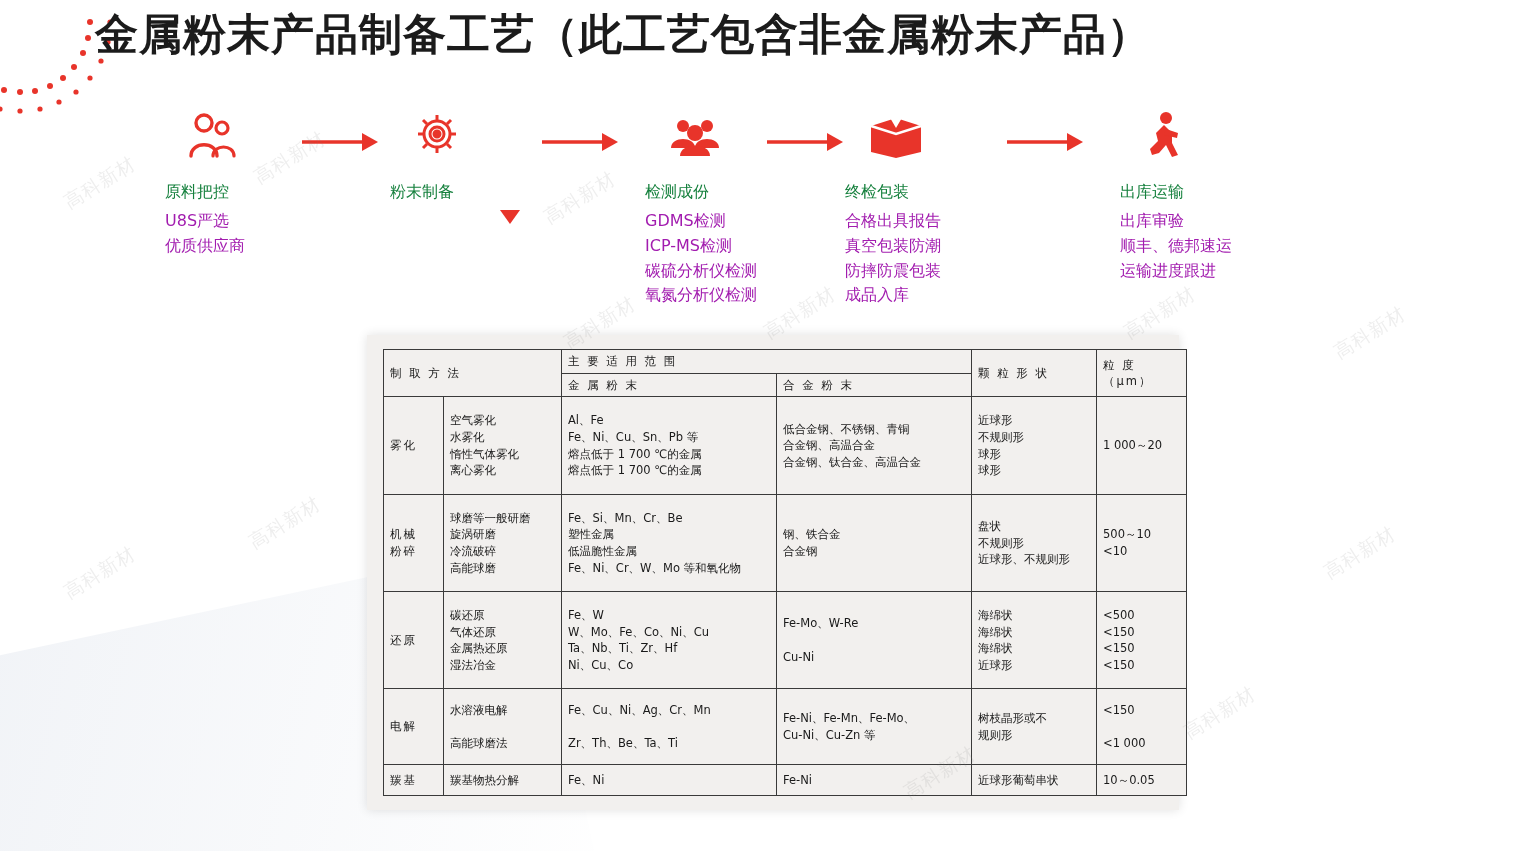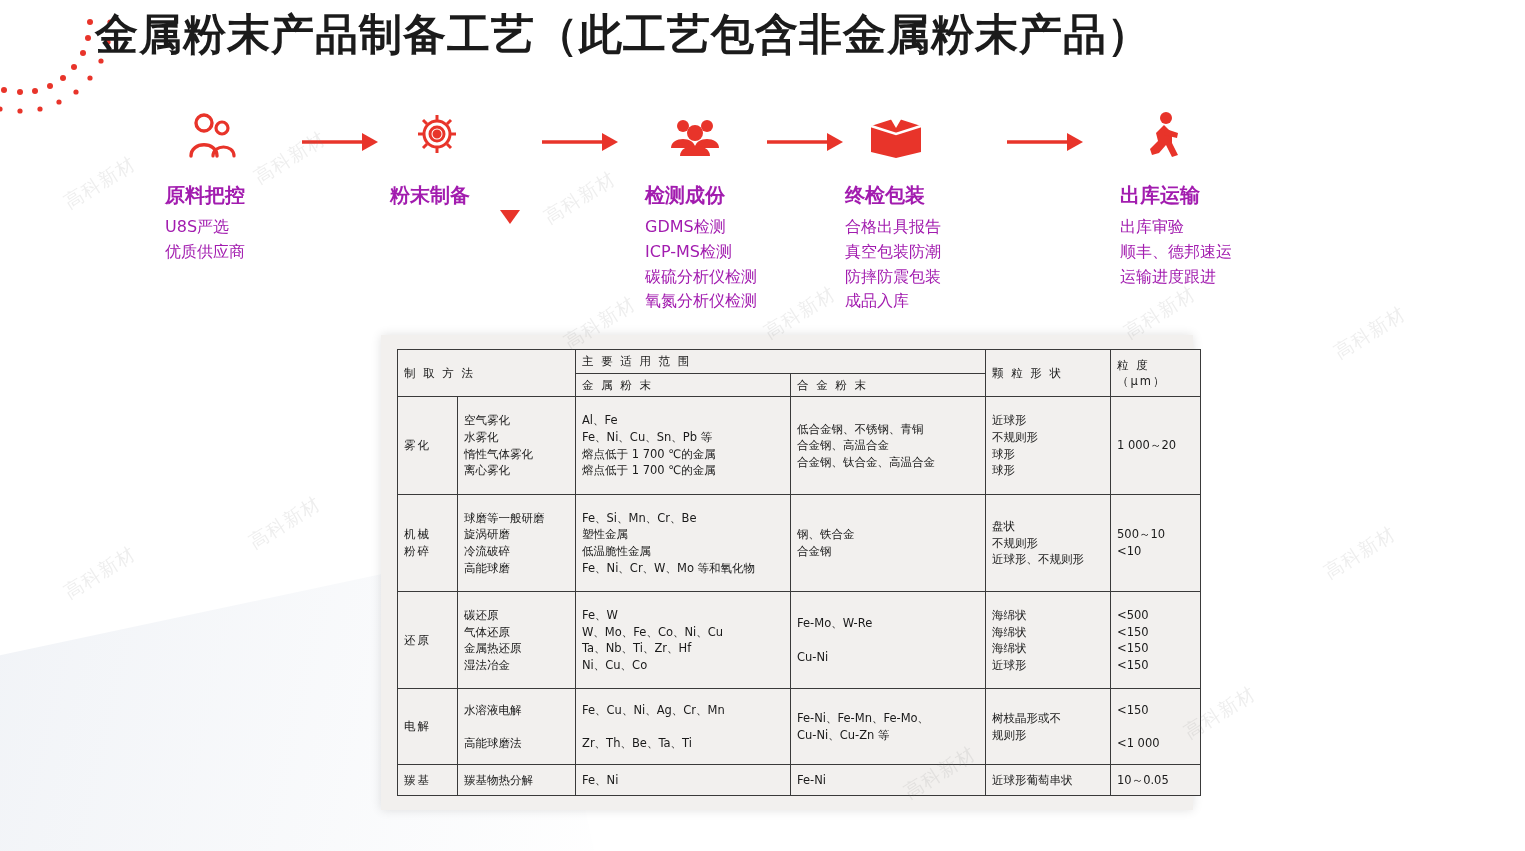--- a/index.html
+++ b/index.html
@@ -53,23 +53,23 @@
   .step-icon {
     height: 52px;
     display: flex;
     align-items: center;
     justify-content: flex-start;
     padding-left: 22px;
   }
   .step-title {
     margin-top: 20px;
     font-family: "DejaVu Sans", "Liberation Sans", sans-serif;
-    font-size: 20px;
-    font-weight: bold;
-    color: #a21caf;
+    font-size: 16px;
+    font-weight: normal;
+    color: #15803d;
     white-space: nowrap;
   }
   .step-lines {
     margin-top: 6px;
     font-family: "DejaVu Sans", "Liberation Sans", sans-serif;
     font-size: 16px;
     color: #a21caf;
     line-height: 1.55;
     white-space: nowrap;
   }
@@ -86,21 +86,21 @@
     width: 0;
     height: 0;
     border-left: 10px solid transparent;
     border-right: 10px solid transparent;
     border-top: 14px solid #e8342a;
   }
 
   
   .table-card {
     position: absolute;
-    left: 381px;
+    left: 367px;
     top: 335px;
     width: 812px;
     height: 475px;
     background: #f2f0ee;
     box-shadow: 0 0 10px rgba(0,0,0,0.12);
     padding: 14px 16px;
     box-sizing: border-box;
   }
   table.proc {
     width: 100%;

